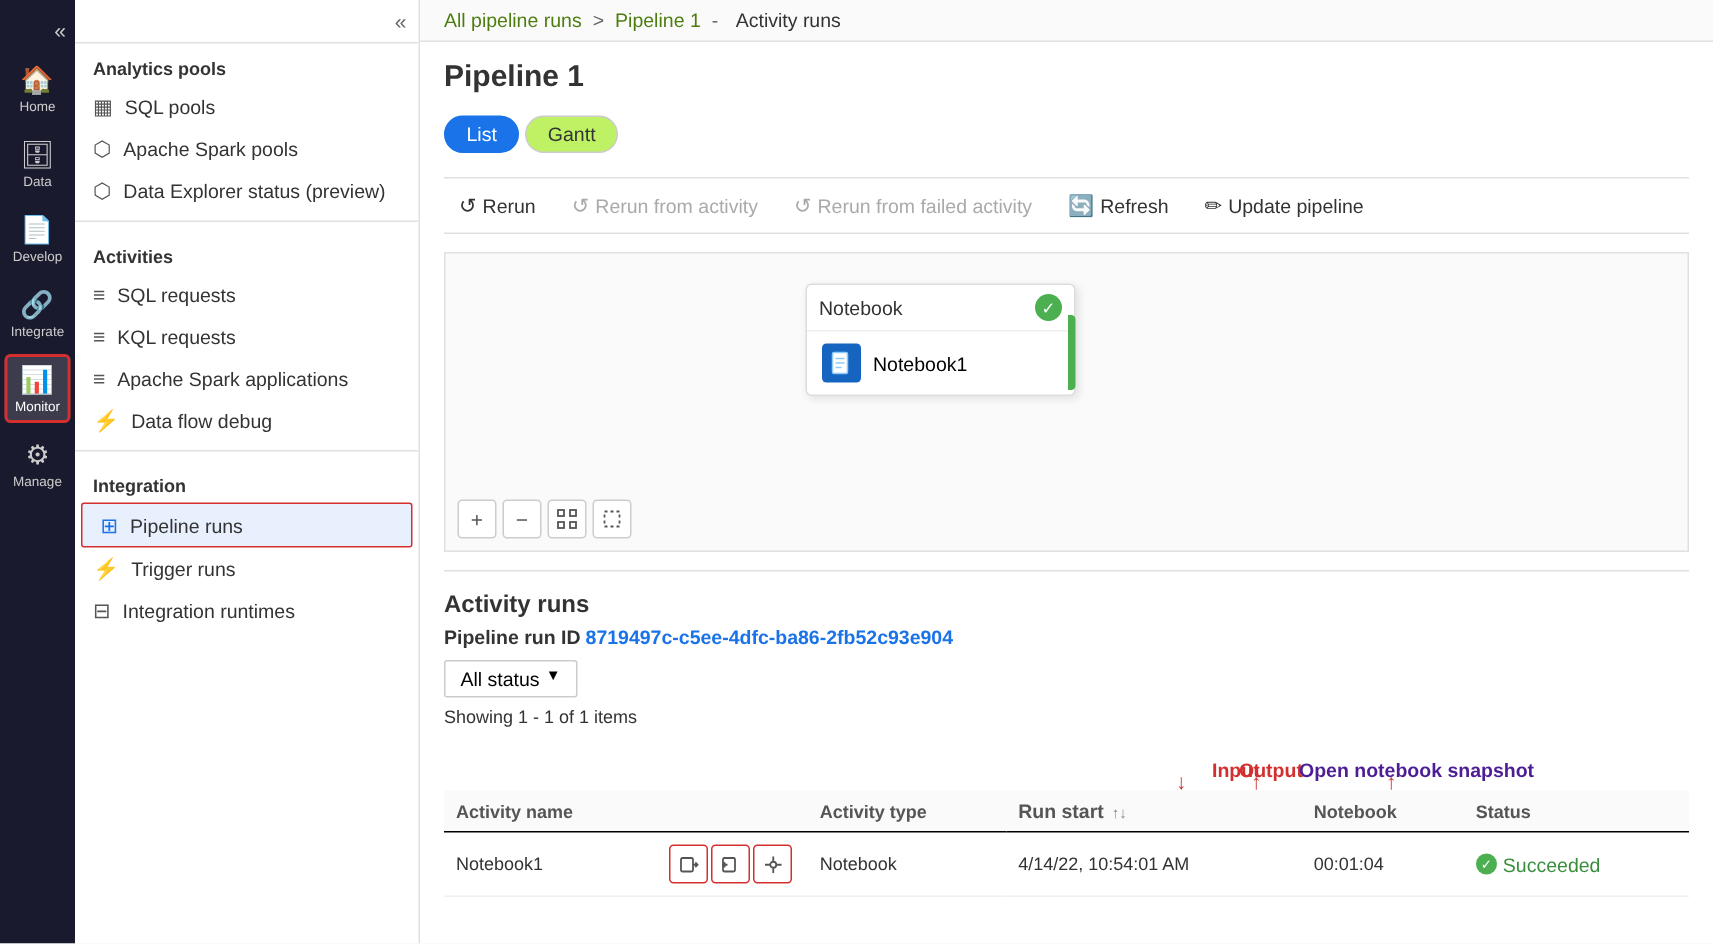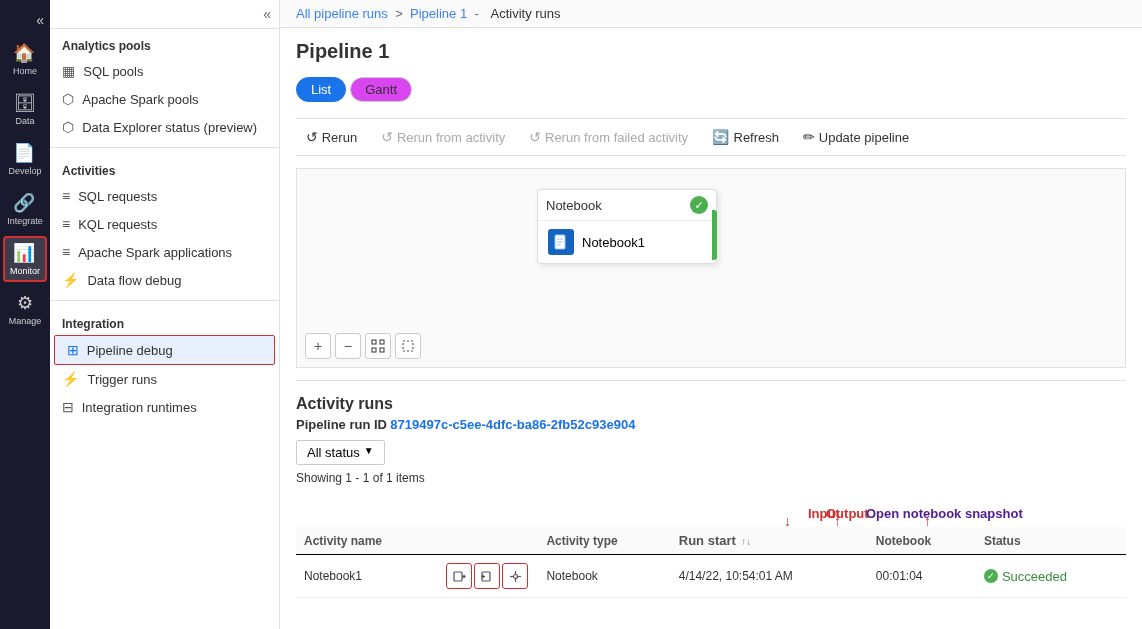--- a/index.html
+++ b/index.html
@@ -87,42 +87,42 @@
 
     
     .breadcrumb {
       padding: 6px 16px;
       font-size: 12px;
       color: #1a73e8;
       border-bottom: 1px solid #e0e0e0;
       background: #fafafa;
     }
     .breadcrumb span { color: #666; margin: 0 4px; }
-    .breadcrumb a { color: #3b82f6; text-decoration: none; }
+    .breadcrumb a { color: #4d7c0f; text-decoration: none; }
     .breadcrumb .current { color: #333; }
 
     
     .content {
       flex: 1;
       padding: 12px 16px;
       overflow-y: auto;
       display: flex;
       flex-direction: column;
       gap: 8px;
     }
 
     .page-title { font-size: 20px; font-weight: 600; color: #333; margin-bottom: 6px; }
 
     
     .tabs { display: flex; align-items: center; gap: 4px; margin-bottom: 8px; }
     .tab-btn {
       padding: 4px 14px;
       border-radius: 20px;
       border: 1px solid #ccc;
-      background: #d946ef;
+      background: #bef264;
       cursor: pointer;
       font-size: 13px;
       color: #333;
     }
     .tab-btn.active { background: #1a73e8; color: #fff; border-color: #1a73e8; }
 
     
     .toolbar {
       display: flex;
       align-items: center;
@@ -383,21 +383,21 @@
   </div>
   <div class="sidebar-item">
     <span class="item-icon">⚡</span>
     <span>Data flow debug</span>
   </div>
   <div class="sidebar-divider"></div>
 
   <div class="sidebar-section-title">Integration</div>
   <div class="sidebar-item active-outlined">
     <span class="item-icon">⊞</span>
-    <span>Pipeline debug</span>
+    <span>Pipeline runs</span>
   </div>
   <div class="sidebar-item">
     <span class="item-icon">⚡</span>
     <span>Trigger runs</span>
   </div>
   <div class="sidebar-item">
     <span class="item-icon">⊟</span>
     <span>Integration runtimes</span>
   </div>
 </aside>

